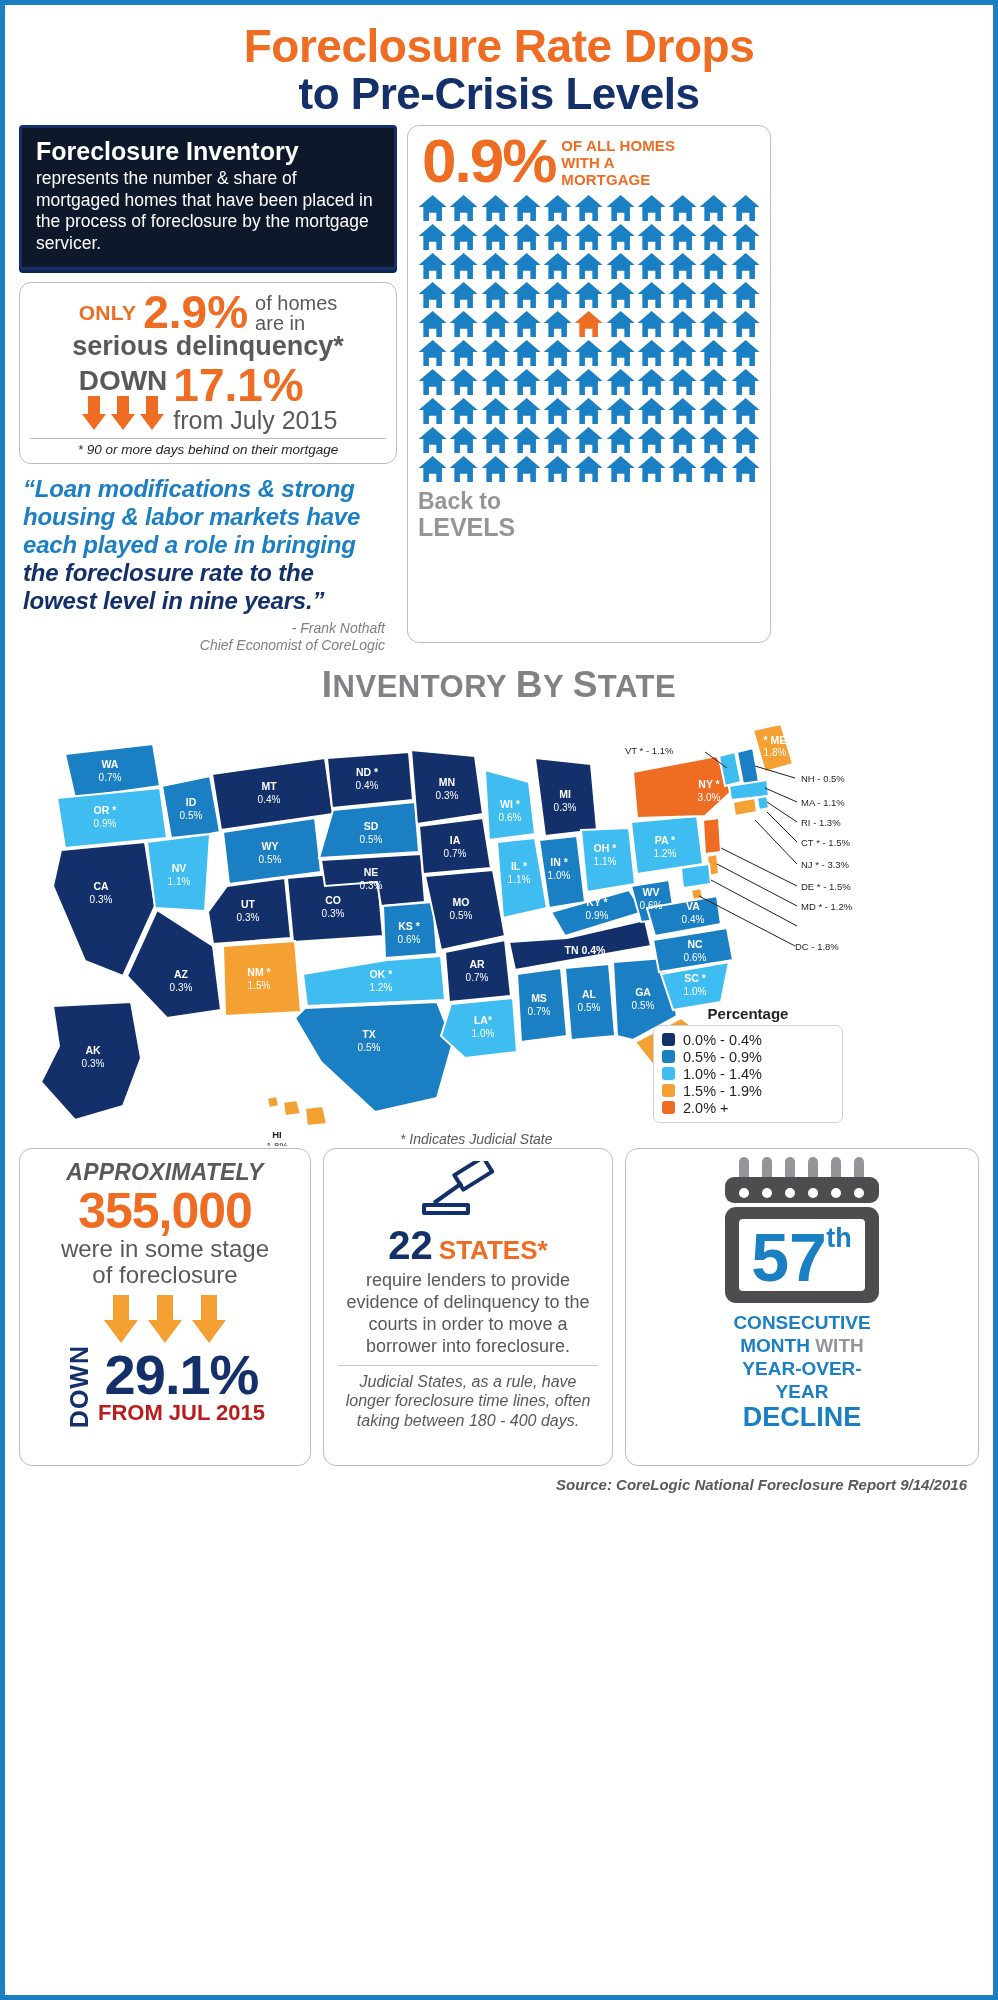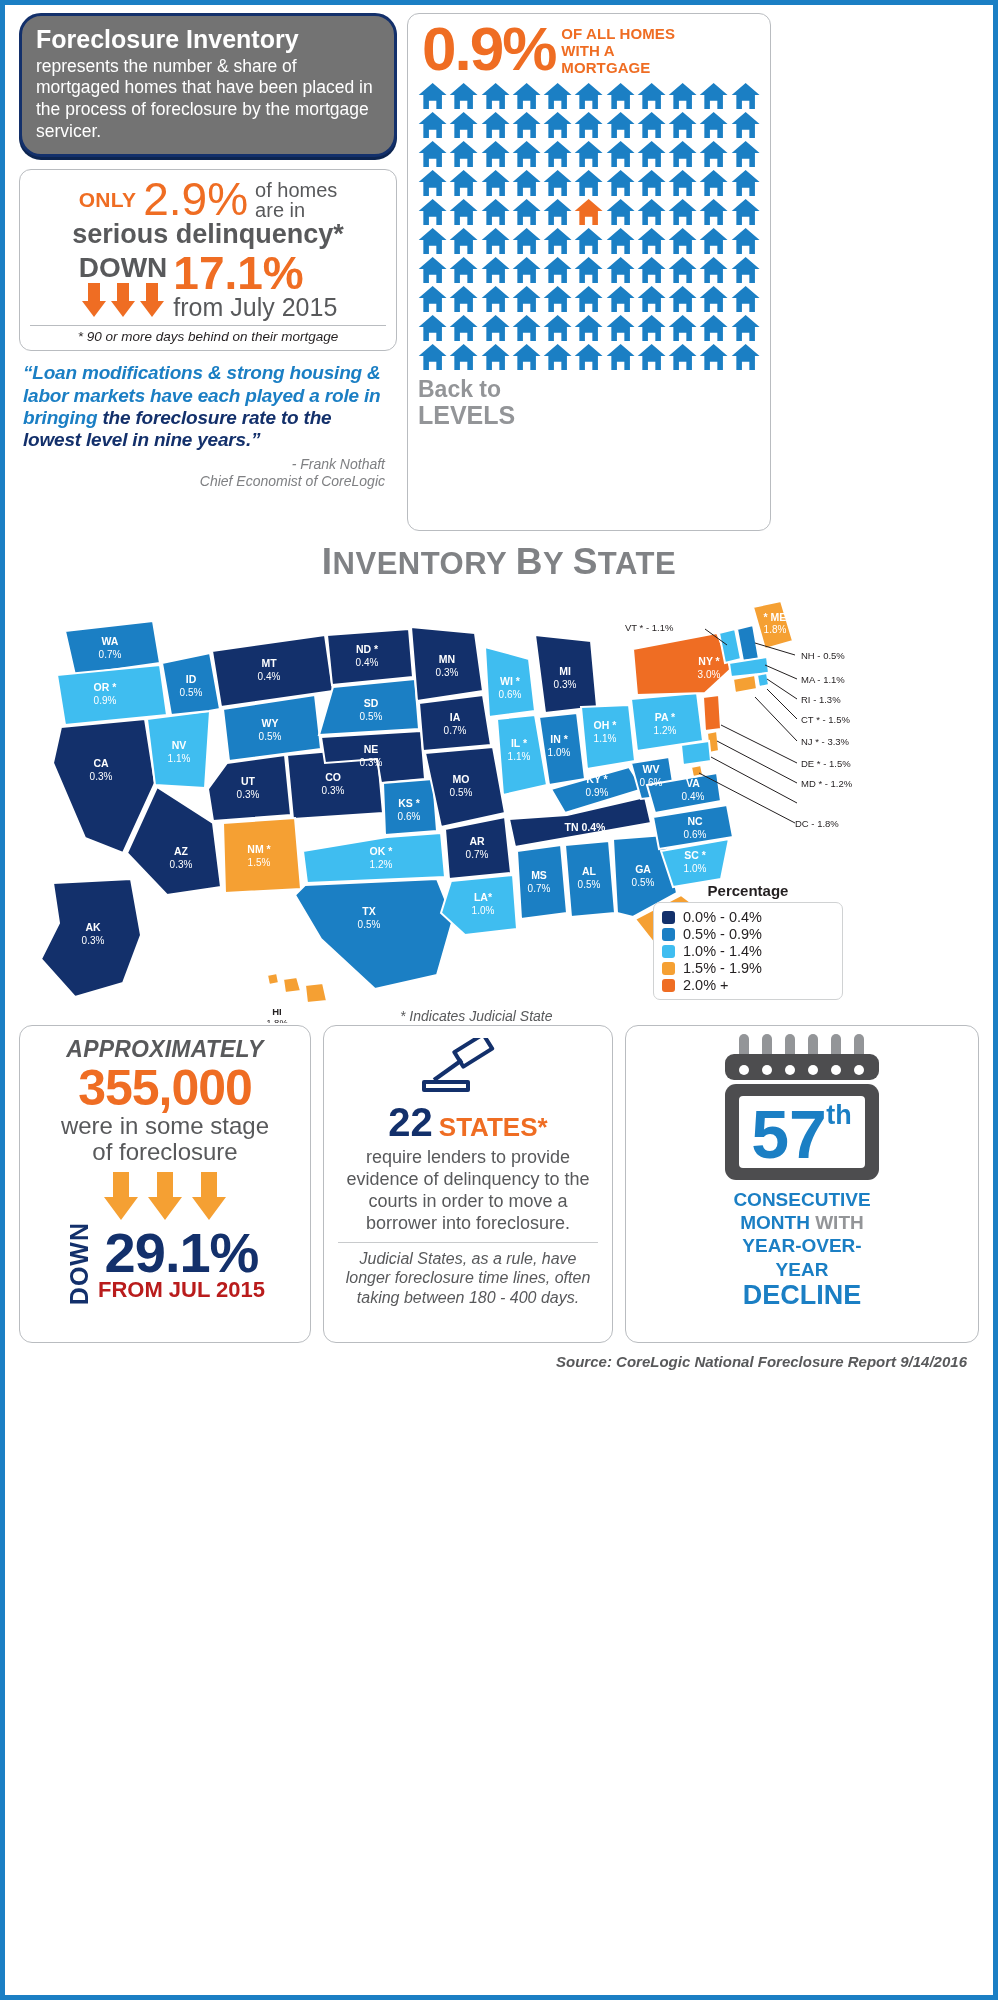--- a/index.html
+++ b/index.html
@@ -24,50 +24,50 @@
   .title-l2{
     font-size:44px;font-weight:bold;color:#13306b;letter-spacing:-0.5px;
     line-height:1.08;
   }
   
   .top{display:flex;padding:8px 14px 0 14px;gap:10px;}
   .col-left{width:378px;}
   .col-right{width:364px;}
 
   .def-box{
-    background:#737373;border:3px solid #13306b;border-radius:22px;
+    background:#0f172a;border:3px solid #13306b;border-radius:4px;
     padding:10px 18px 12px 14px;color:#fff;box-sizing:border-box;
     box-shadow:0 3px 0 #0d2550;
   }
   .def-title{font-size:25px;font-weight:bold;line-height:1.1;margin-bottom:2px;}
   .def-body{font-size:17.5px;line-height:1.24;}
 
   .stat-box{
     margin-top:12px;border:1px solid #b9bcc0;border-radius:12px;
     padding:8px 10px 6px 10px;box-sizing:border-box;background:#fff;
   }
   .row1{display:flex;align-items:center;justify-content:center;gap:7px;}
   .only{font-size:21px;font-weight:bold;color:#ef6d23;letter-spacing:.3px;}
-  .big29{font-size:46px;font-weight:normal;color:#ef6d23;line-height:.95;}
+  .big29{font-size:46px;font-weight:bold;color:#ef6d23;line-height:.95;}
   .ofhomes{font-size:20px;color:#58595b;line-height:1.0;text-align:left;}
   .serious{font-size:27px;color:#58595b;text-align:center;line-height:1.1;margin-top:-2px;font-weight:bold;}
   .row2{display:flex;align-items:center;justify-content:center;gap:6px;margin-top:2px;}
   .down-lbl{font-size:28px;font-weight:bold;color:#58595b;line-height:1;text-align:center;}
   .arrows{display:flex;gap:3px;justify-content:center;margin-top:1px;}
   .arrow{width:26px;height:34px;}
   .big171{font-size:46px;font-weight:bold;color:#ef6d23;line-height:.95;}
   .fromjuly{font-size:25px;color:#58595b;line-height:1;}
   .foot-note{
     border-top:1px solid #b9bcc0;margin-top:5px;padding-top:3px;
     font-size:13.5px;font-style:italic;color:#231f20;text-align:center;
   }
 
   .quote{margin-top:11px;padding:0 4px;}
   .quote p{
-    margin:0;font-size:19px;font-weight:bold;font-style:italic;
+    margin:0;font-size:24px;font-weight:bold;font-style:italic;
     color:#1b7fc4;line-height:1.17;letter-spacing:-.2px;
   }
   .quote .dk{color:#13306b;}
   .attrib{
     text-align:right;margin-top:5px;font-size:14px;font-style:italic;
     color:#7f8083;line-height:1.2;padding-right:8px;
   }
 
   .house-box{
     border:1px solid #b9bcc0;border-radius:12px;background:#fff;
@@ -150,20 +150,24 @@
   }
   .state-lbl{font-size:10.5px;fill:#ffffff;font-weight:bold;font-family:"Liberation Sans",sans-serif;}
   .state-lbl2{font-size:10px;fill:#ffffff;font-family:"Liberation Sans",sans-serif;}
   .call-lbl{font-size:9.5px;fill:#231f20;font-family:"Liberation Sans",sans-serif;}
 </style>
 </head>
 <body>
 
 <div class="page">
 
+  <div class="title-wrap">
+    <div class="title-l1">Foreclosure Rate Drops</div>
+    <div class="title-l2">to Pre-Crisis Levels</div>
+  </div>
 
   <div class="top">
 
     <div class="col-left">
 
       <div class="def-box">
         <div class="def-title">Foreclosure Inventory</div>
         <div class="def-body">represents the number &amp; share of mortgaged homes that have been placed in the process of foreclosure by the mortgage servicer.</div>
       </div>
 

